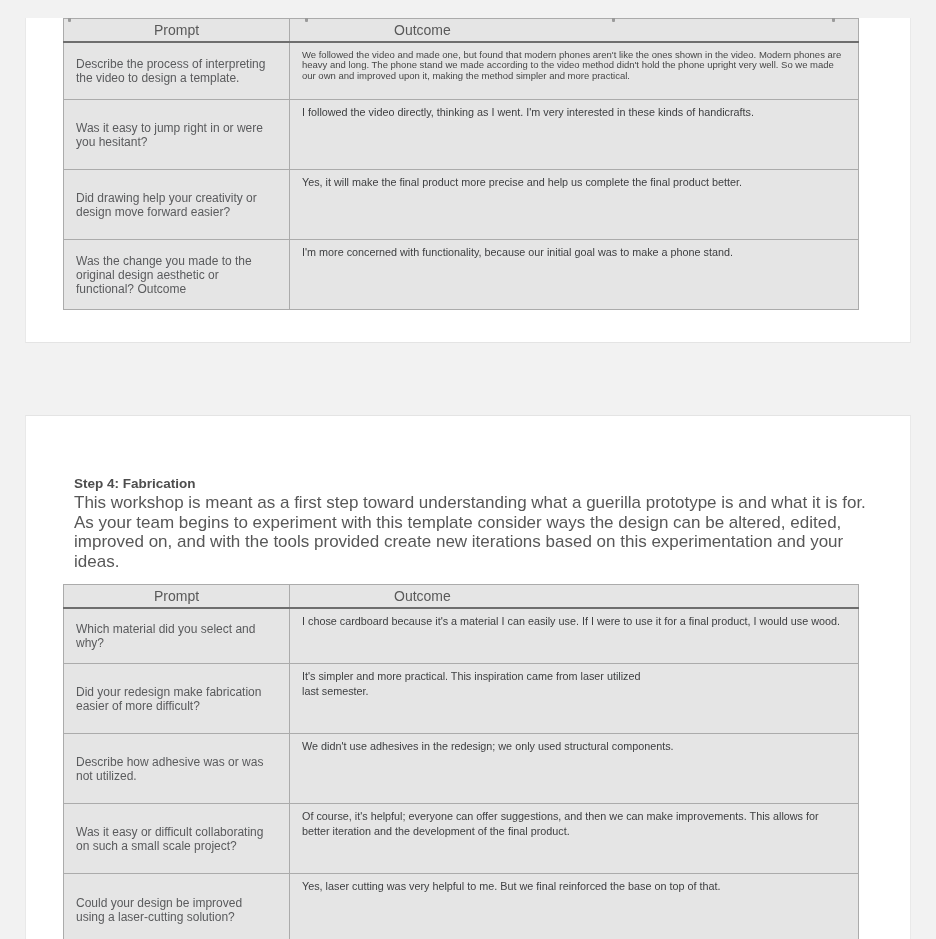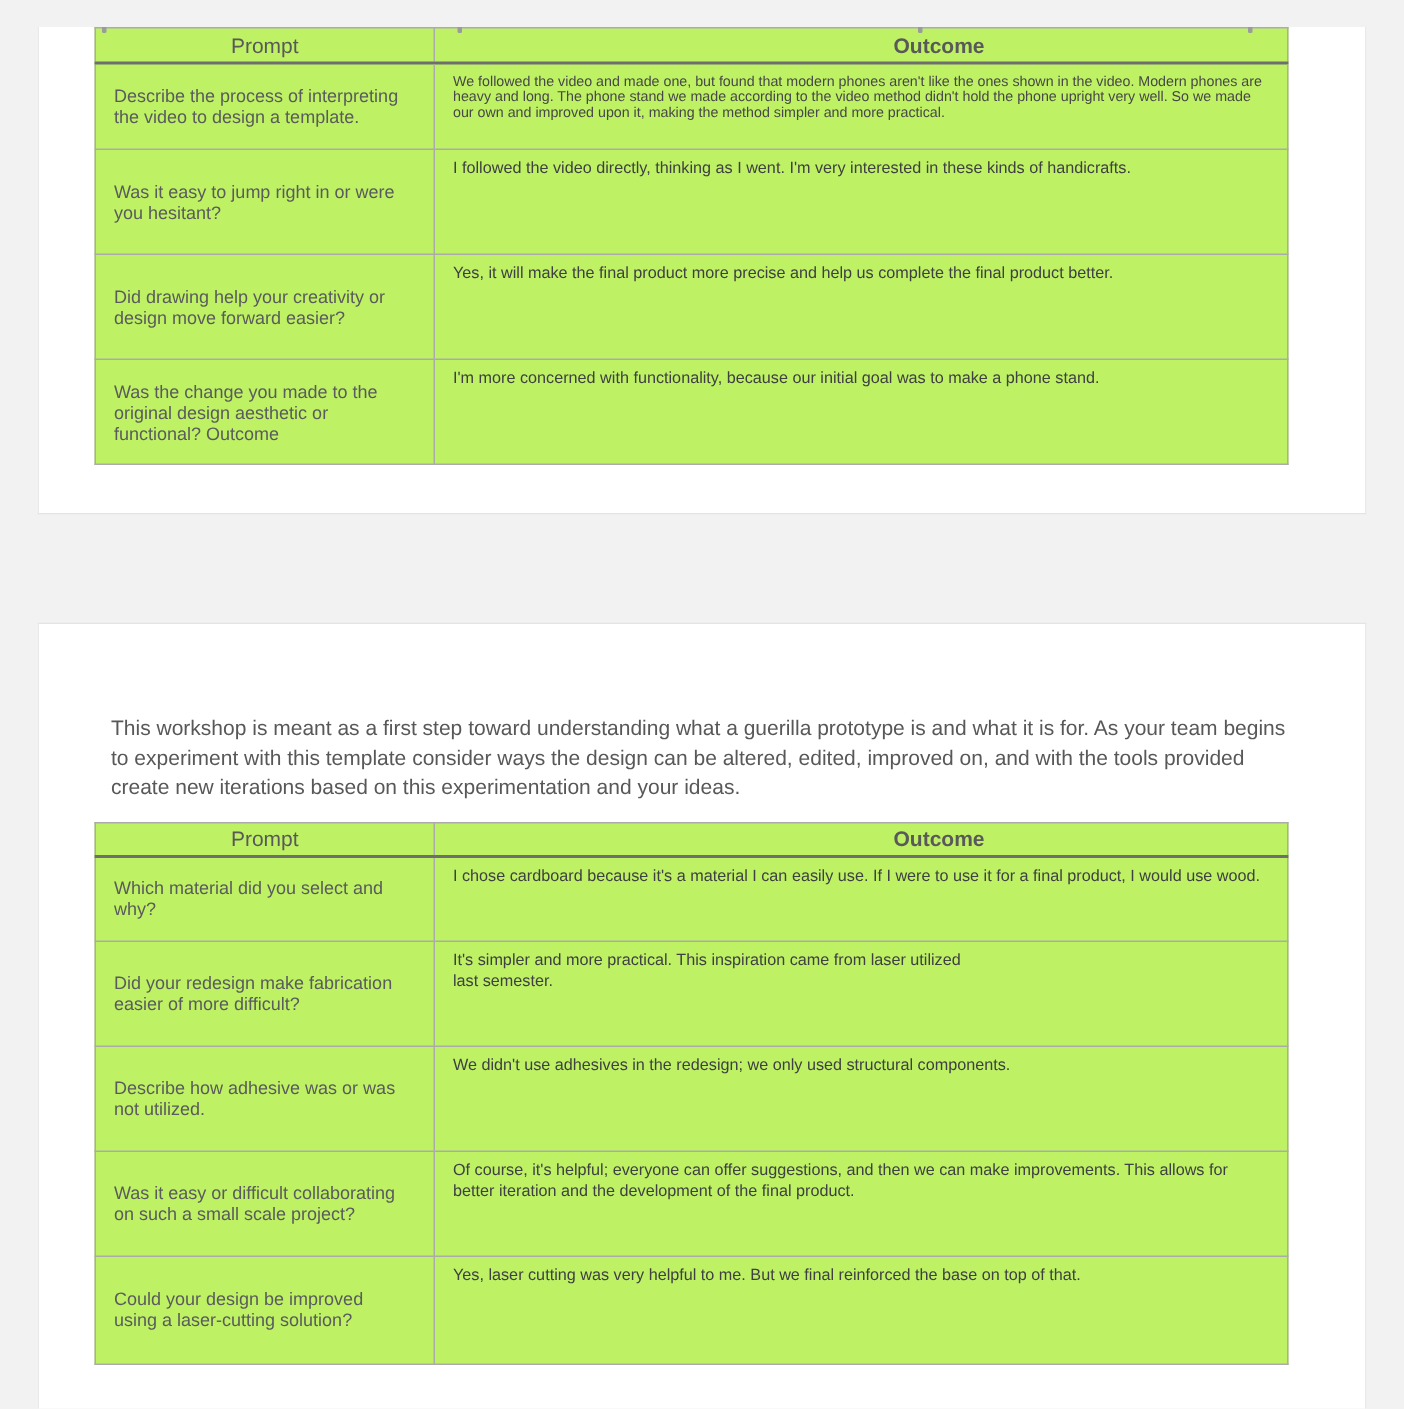--- a/index.html
+++ b/index.html
@@ -23,37 +23,37 @@
 
   
   .clip-remnant{position:absolute;top:0;left:0;width:100%;height:5px;overflow:hidden;}
   .clip-remnant i{position:absolute;top:0;width:3px;height:4px;background:#9b9b9b;border-radius:0 0 1px 1px;}
 
   table.doc-table{
     border-collapse:collapse;
     table-layout:fixed;
     width:795px;
     margin-left:37px;
-    background:#bef264;
+    background:#e5e5e5;
   }
   .doc-table th,.doc-table td{
     border:1px solid #ababab;
     box-sizing:border-box;
     overflow:hidden;
   }
   .doc-table th{
     height:23px;
     font-size:14px;
     font-weight:400;
     color:#595959;
     border-bottom:2px solid #6e6e6e;
     padding:0;
   }
   th.th-prompt{width:226px;text-align:center;}
-  th.th-outcome{width:569px;text-align:center;padding-left:104px;font-weight:bold;}
+  th.th-outcome{width:569px;text-align:left;padding-left:104px;}
 
   td.prompt-cell{
     width:226px;
     vertical-align:middle;
     padding:4px 16px 4px 12px;
     font-size:12px;
     line-height:14px;
     color:#5a5b5d;
   }
   td.outcome-cell{
@@ -76,21 +76,21 @@
   .t1{margin-top:18px;}
 
   .step-block{padding:60px 0 0 48px;width:800px;}
   .step-heading{
     font-size:13.5px;
     font-weight:700;
     color:#4d4d4d;
     margin:0 0 2px 0;
   }
   .step-body{
-    font-size:14px;
+    font-size:17px;
     line-height:19.5px;
     color:#585858;
     margin:0;
     width:798px;
   }
   .t2{margin-top:13px;}
 </style>
 </head>
 <body>
 
@@ -125,20 +125,21 @@
       <td class="outcome-cell">I'm more concerned with functionality, because our initial goal was to make a phone stand.</td>
     </tr>
   </tbody>
     </table>
 </div>
 
 <div class="page-gap"></div>
 
 <div class="page page-2">
   <div class="step-block">
+    <p class="step-heading">Step 4: Fabrication</p>
     <p class="step-body">This workshop is meant as a first step toward understanding what a guerilla prototype is and what it is for. As your team begins to experiment with this template consider ways the design can be altered, edited, improved on, and with the tools provided create new iterations based on this experimentation and your ideas.</p>
   </div>
 
   <table class="doc-table t2">
     <tbody>
         <tr>
       <th class="th-prompt">Prompt</th>
       <th class="th-outcome">Outcome</th>
     </tr>
     <tr class="h56">

